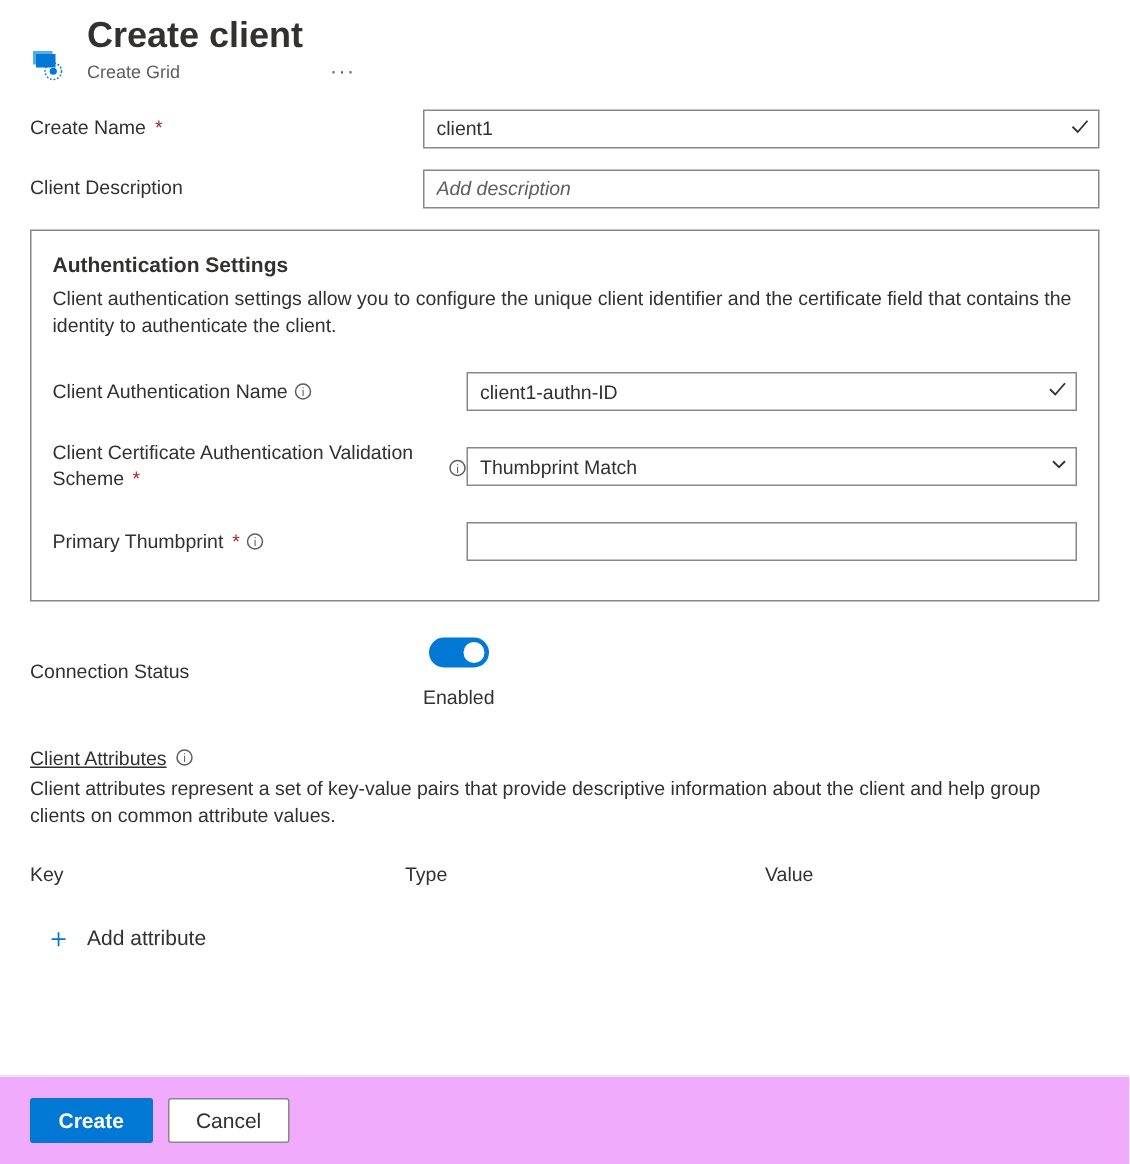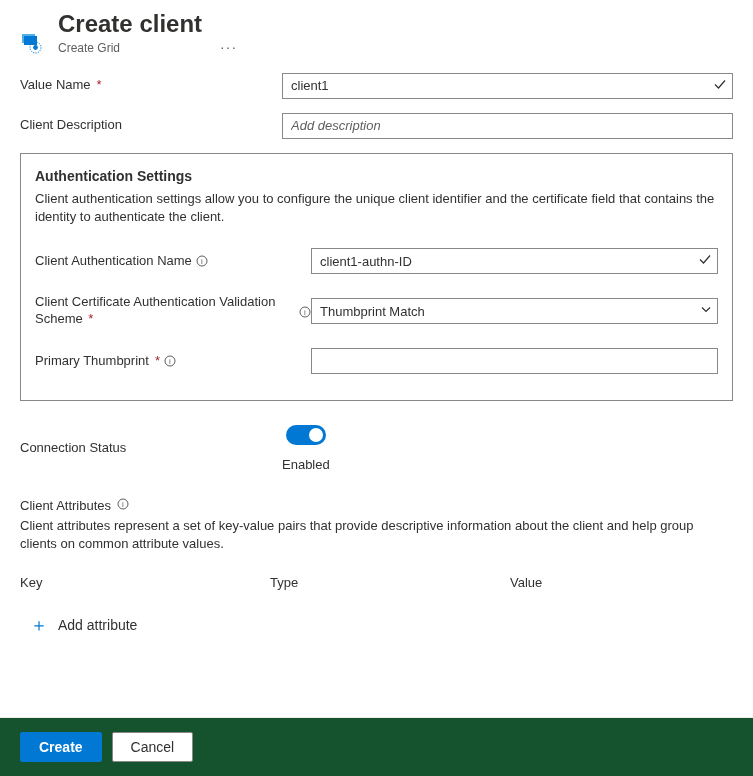--- a/index.html
+++ b/index.html
@@ -127,23 +127,25 @@
     position: absolute;
     right: 3px; top: 3px;
     width: 14px; height: 14px;
     background: #fff;
     border-radius: 50%;
   }
   .toggle-label { font-size: 13px; }
   
   .section-heading {
     display: flex;
+    align-items: center;
     gap: 6px;
     margin-bottom: 4px;
     margin-top: 26px;
+    text-decoration: underline;
   }
   .desc-text {
     font-size: 13px;
     line-height: 1.4;
     margin-bottom: 22px;
   }
   .attr-cols {
     display: flex;
     font-size: 13px;
     color: #323130;
@@ -164,21 +166,21 @@
   .add-attr .plus { font-size: 18px; font-weight: 300; line-height: 1; }
   .add-attr .txt { color: #323130; }
   
   .footer {
     position: absolute;
     left: 0; right: 0; bottom: 0;
     border-top: 1px solid #edebe9;
     padding: 14px 20px;
     display: flex;
     gap: 10px;
-    background: #14532d;
+    background: #f0abfc;
   }
   .btn {
     height: 30px;
     padding: 0 18px;
     font-family: inherit;
     font-size: 14px;
     border-radius: 2px;
     cursor: pointer;
   }
   .btn-primary {
@@ -212,21 +214,21 @@
     <h1>Create client</h1>
     <div class="subtitle">Create Grid</div>
   </div>
   <span class="more-btn">···</span>
 </div>
 
 <div class="content">
 
   <div class="row">
     <div class="label">
-      <span>Value Name</span>
+      <span>Create Name</span>
         <span class="required">*</span>
     </div>
     <div class="field-wrap">
       <input type="text" value="client1" style="">
       <span class="field-check">
         <svg width="14" height="14" viewBox="0 0 14 14">
             <path d="M2 7 L5.5 10.5 L12 3" stroke="#323130" stroke-width="1.2" fill="none"></path>
           </svg>
       </span>
     </div>

